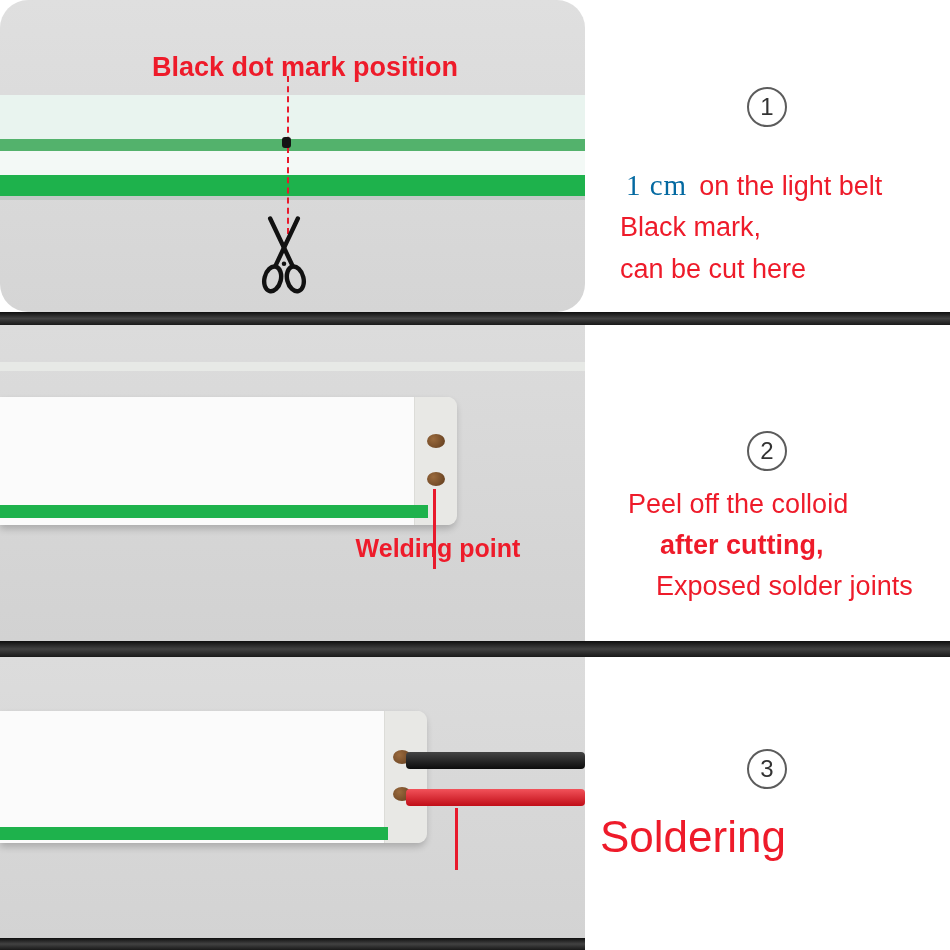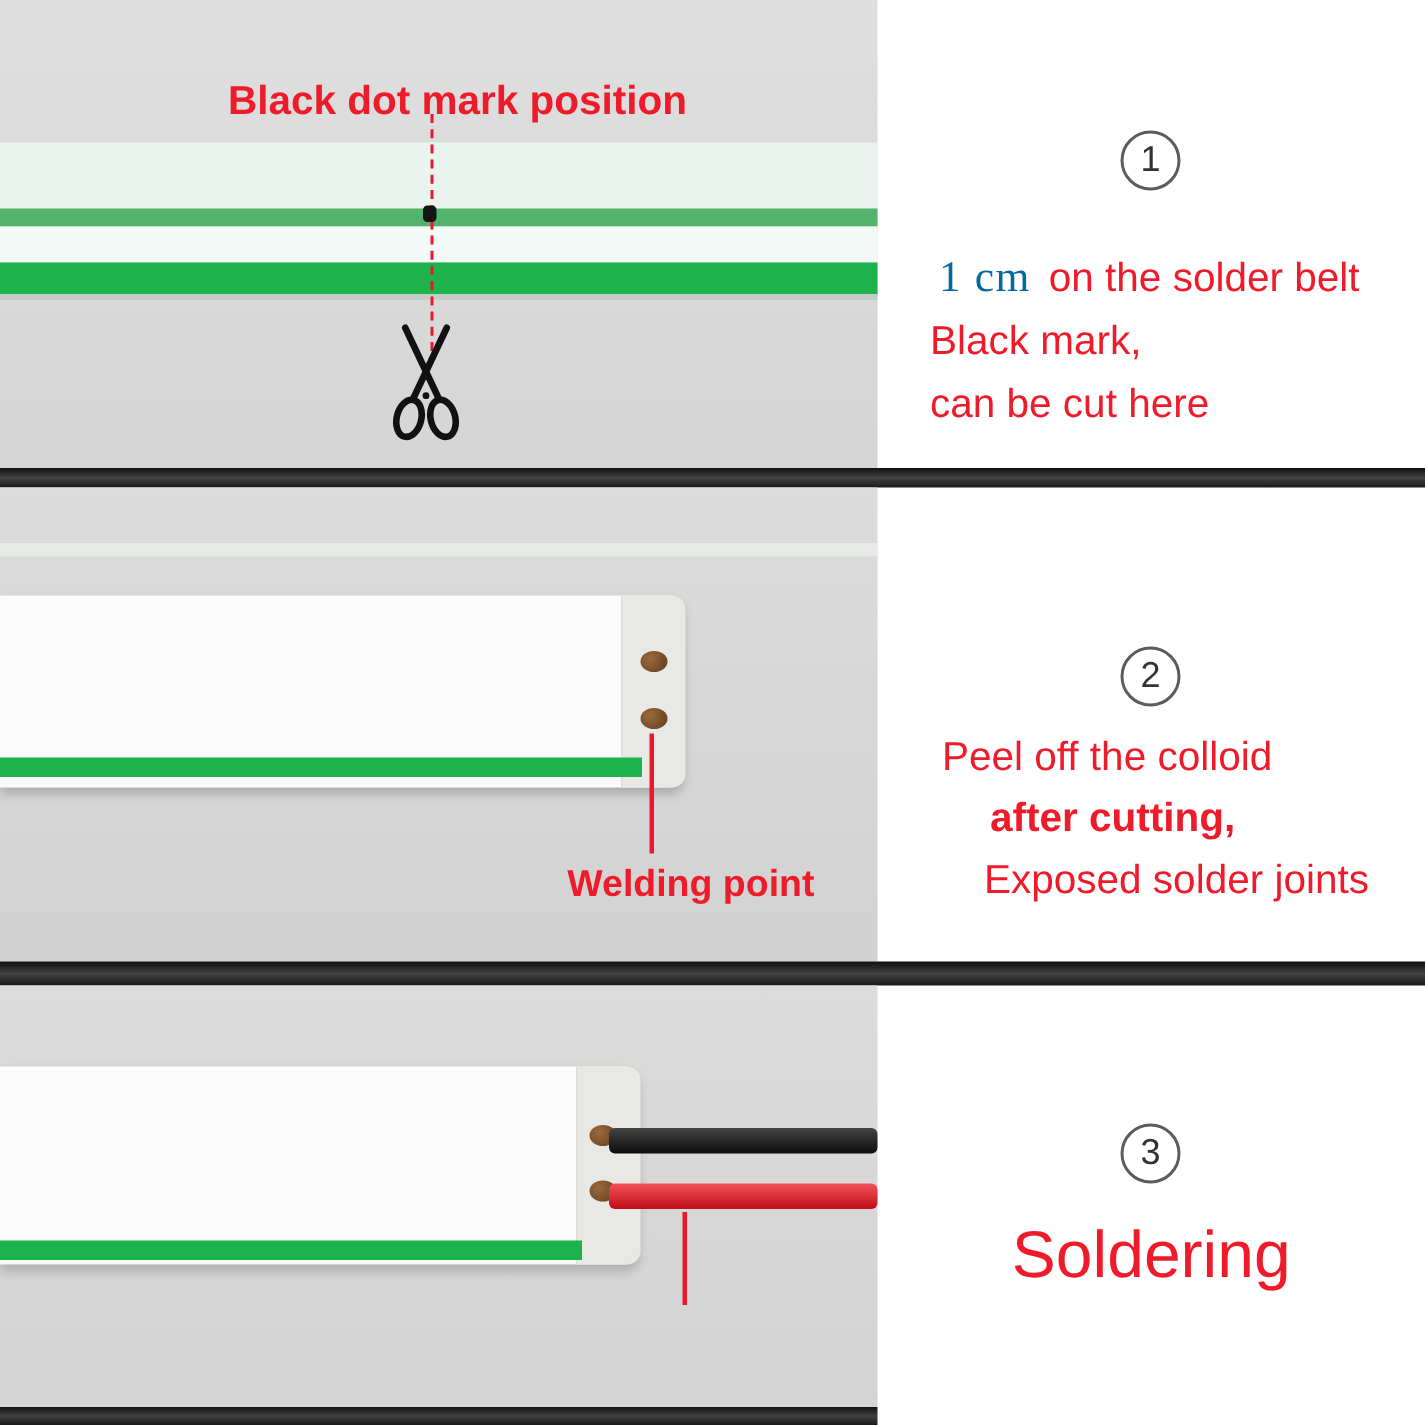--- a/index.html
+++ b/index.html
@@ -2,21 +2,21 @@
 <html><head>
 <meta charset="utf-8">
 <style>
   html,body{margin:0;padding:0;background:#fff;}
   .page{position:relative;width:950px;height:950px;background:#ffffff;
         font-family:"Liberation Sans",sans-serif;overflow:hidden;}
   .abs{position:absolute;}
 
   
   .photo{position:absolute;left:0;width:585px;}
-  .photo1{top:0;height:312px;background:linear-gradient(180deg,#dfdfdf,#d5d5d5);}
+  .photo1{top:0;height:312px;background:linear-gradient(180deg,#dfdfdf,#d5d5d5);border-radius:28px;}
   .photo2{top:325px;height:316px;background:linear-gradient(180deg,#dcdcdc,#d2d2d2);}
   .photo3{top:657px;height:281px;background:linear-gradient(180deg,#dcdcdc,#d3d3d3);}
 
   
   .bar{position:absolute;left:0;width:950px;background:linear-gradient(180deg,#0f0f0f,#424242 50%,#191919);}
   .bar1{top:312px;height:13px;}
   .bar2{top:641px;height:16px;}
   .bar3{top:938px;height:12px;width:585px;}
 
   
@@ -51,37 +51,37 @@
   .s2-cap{left:414px;top:397px;width:42px;height:128px;}
   .solder{position:absolute;width:18px;height:14px;border-radius:50%;
           background:radial-gradient(circle at 35% 35%,#9a6a3d,#5e3a1c);}
   .s2-dot1{left:427px;top:434px;}
   .s2-dot2{left:427px;top:472px;}
   .greenline{position:absolute;background:#1eb24c;height:13px;}
   .s2-green{left:0;top:505px;width:428px;}
   .pointer{position:absolute;width:3px;background:#e8192c;}
   .s2-pointer{left:433px;top:489px;height:80px;}
   .pointer-label{position:absolute;font-weight:bold;font-size:25px;color:#ee1b2a;text-align:center;white-space:nowrap;}
-  .s2-label{left:333px;top:575px;width:210px;text-align:right;}
+  .s2-label{left:333px;top:534px;width:210px;}
   .s2-l1{left:628px;top:489px;}
   .s2-l2{left:660px;top:530px;font-weight:bold;}
   .s2-l3{left:656px;top:571px;}
 
   
   .s3-strip{left:0;top:711px;width:426px;height:132px;}
   .s3-cap{left:384px;top:711px;width:42px;height:132px;}
   .s3-dot1{left:393px;top:750px;}
   .s3-dot2{left:393px;top:787px;}
   .wire{position:absolute;height:17px;border-radius:4px;}
   .wire-black{left:406px;top:752px;width:179px;background:linear-gradient(180deg,#454545,#0c0c0c);}
   .wire-red{left:406px;top:789px;width:179px;background:linear-gradient(180deg,#f2525a,#c00d17);}
   .s3-green{left:0;top:827px;width:388px;}
   .s3-pointer{left:455px;top:808px;height:62px;}
   .s3-label{left:352px;top:874px;width:210px;}
-  .soldering{left:600px;top:812px;width:335px;text-align:center;font-size:44px;color:#ee1b2a;}
+  .soldering{left:600px;top:812px;width:335px;font-size:44px;color:#ee1b2a;}
 </style>
 </head>
 <body>
 
 <div class="page">
 
   <div class="photo photo1">
     <div class="abs s1-title">Black dot mark position</div>
     <div class="abs s1-aqua"></div>
     <div class="abs s1-greenline"></div>
@@ -95,21 +95,21 @@
         <line x1="9" y1="2" x2="27" y2="40" stroke="#111" stroke-width="3.5" stroke-linecap="round"></line>
         <line x1="31" y1="2" x2="13" y2="40" stroke="#111" stroke-width="3.5" stroke-linecap="round"></line>
         <circle cx="20" cy="38" r="1.8" fill="#111"></circle>
         <ellipse cx="11" cy="50" rx="6.5" ry="10" fill="none" stroke="#111" stroke-width="3.5" transform="rotate(14 11 50)"></ellipse>
         <ellipse cx="29" cy="50" rx="6.5" ry="10" fill="none" stroke="#111" stroke-width="3.5" transform="rotate(-14 29 50)"></ellipse>
       </svg>
     </div>
   </div>
 
   <div class="badge badge1">1</div>
-  <div class="info-line s1-l2"><span class="serif">1 cm</span><span>on the solder belt</span></div>
+  <div class="info-line s1-l2"><span class="serif">1 cm</span><span>on the light belt</span></div>
   <div class="info-line s1-l3">Black mark,</div>
   <div class="info-line s1-l4">can be cut here</div>
 
   <div class="bar bar1"></div>
 
   <div class="photo photo2"></div>
   <div class="abs s2-sheen"></div>
   <div class="strip s2-strip"></div>
   <div class="cap s2-cap"></div>
   <div class="greenline s2-green"></div>

